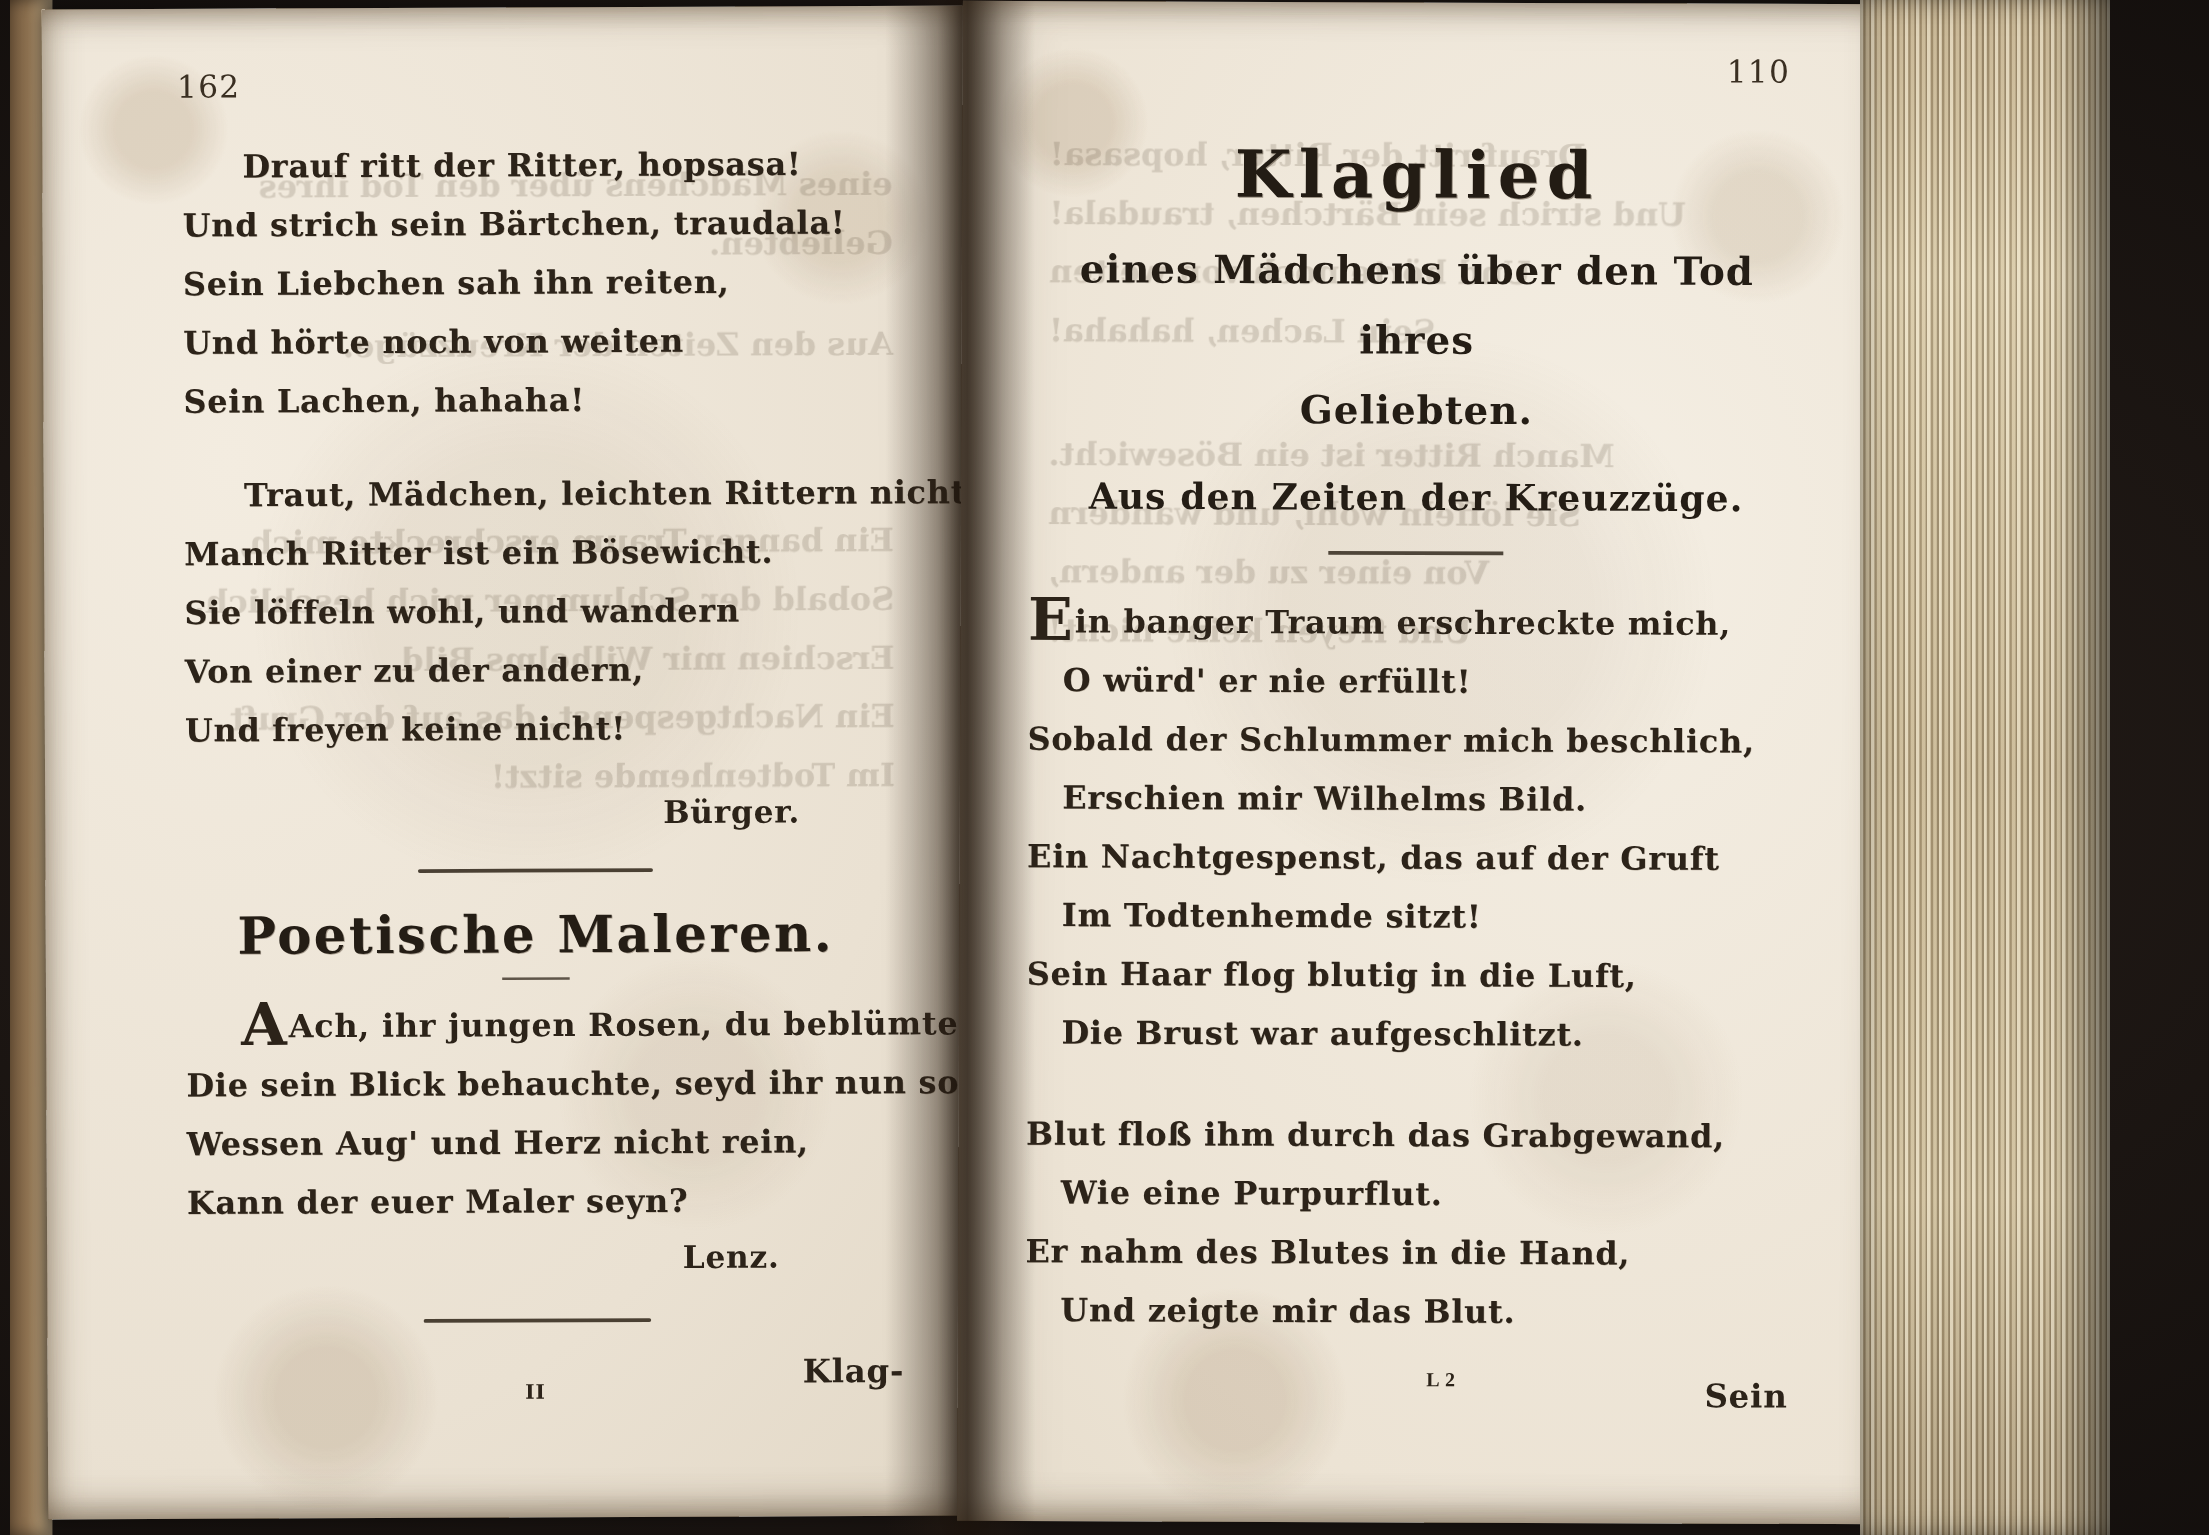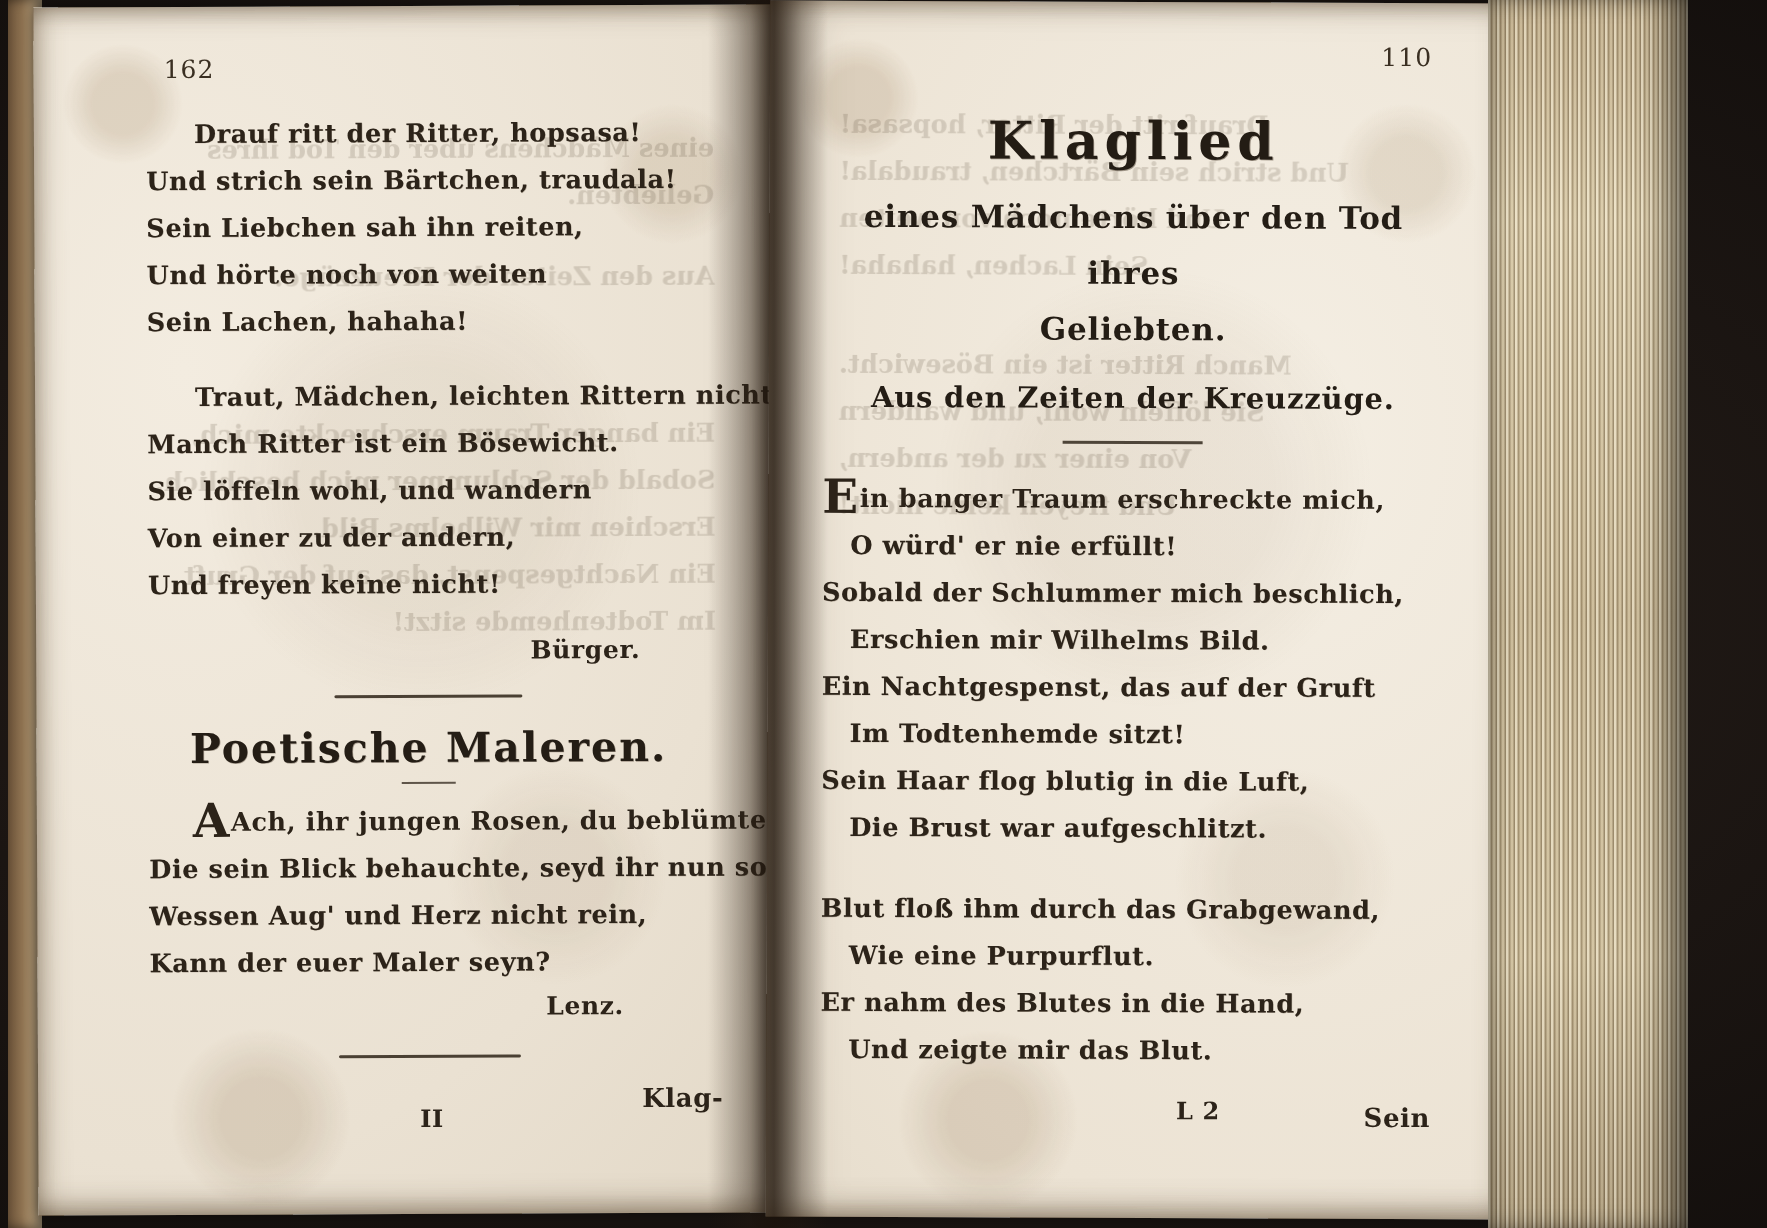--- a/index.html
+++ b/index.html
@@ -218,21 +218,21 @@
   }
 
   .catchword {
     position: absolute;
     font-size: 26px;
     font-weight: 700;
     color: #2c2319;
   }
   .signature {
     position: absolute;
-    font-size: 24px;
+    font-size: 16px;
     font-weight: 700;
     color: #2c2319;
   }
 
   
   .big-title {
     font-size: 52px;
     font-weight: 700;
     text-align: center;
     letter-spacing: 6px;
@@ -294,21 +294,21 @@
         <div class="poem-line">eines Mädchens über den Tod ihres</div>
         <div class="poem-line">Geliebten.</div>
         <div class="poem-line" style="margin-top:34px">Aus den Zeiten der Kreuzzüge.</div>
         <div class="poem-line" style="margin-top:110px">Ein banger Traum erschreckte mich,</div>
         <div class="poem-line">Sobald der Schlummer mich beschlich,</div>
         <div class="poem-line">Erschien mir Wilhelms Bild.</div>
         <div class="poem-line">Ein Nachtgespenst, das auf der Gruft</div>
         <div class="poem-line">Im Todtenhemde sitzt!</div>
       </div>
 
-      <div class="folio" style="left:108px; top:48px;margin-left:22px;">162</div>
+      <div class="folio" style="left:108px; top:48px;">162</div>
 
       <div class="text-col fraktur" style="left:112px; top:104px; width:560px;">
 
         <div class="stanza">
           <div class="poem-line indent-1">Drauf ritt der Ritter, hopsasa!</div>
           <div class="poem-line">Und strich sein Bärtchen, traudala!</div>
           <div class="poem-line">Sein Liebchen sah ihn reiten,</div>
           <div class="poem-line">Und hörte noch von weiten</div>
           <div class="poem-line">Sein Lachen, hahaha!</div>
         </div>
@@ -386,21 +386,21 @@
         </div>
 
         <div class="stanza">
           <div class="poem-line">Blut floß ihm durch das Grabgewand,</div>
           <div class="poem-line indent-2">Wie eine Purpurflut.</div>
           <div class="poem-line">Er nahm des Blutes in die Hand,</div>
           <div class="poem-line indent-2">Und zeigte mir das Blut.</div>
         </div>
       </div>
 
-      <div class="signature fraktur" style="left:410px; top:1094px;">L 2</div>
+      <div class="signature fraktur" style="left:375px; top:1094px;font-family:Liberation Serif, serif;">L 2</div>
       <div class="catchword fraktur" style="right:76px; top:1086px;margin-top:14px;">Sein</div>
     </div>
 
     <div id="gutter"></div>
 
     <div id="edge-stack-2"></div>
   </div>
 </div>
 
 </body></html>

